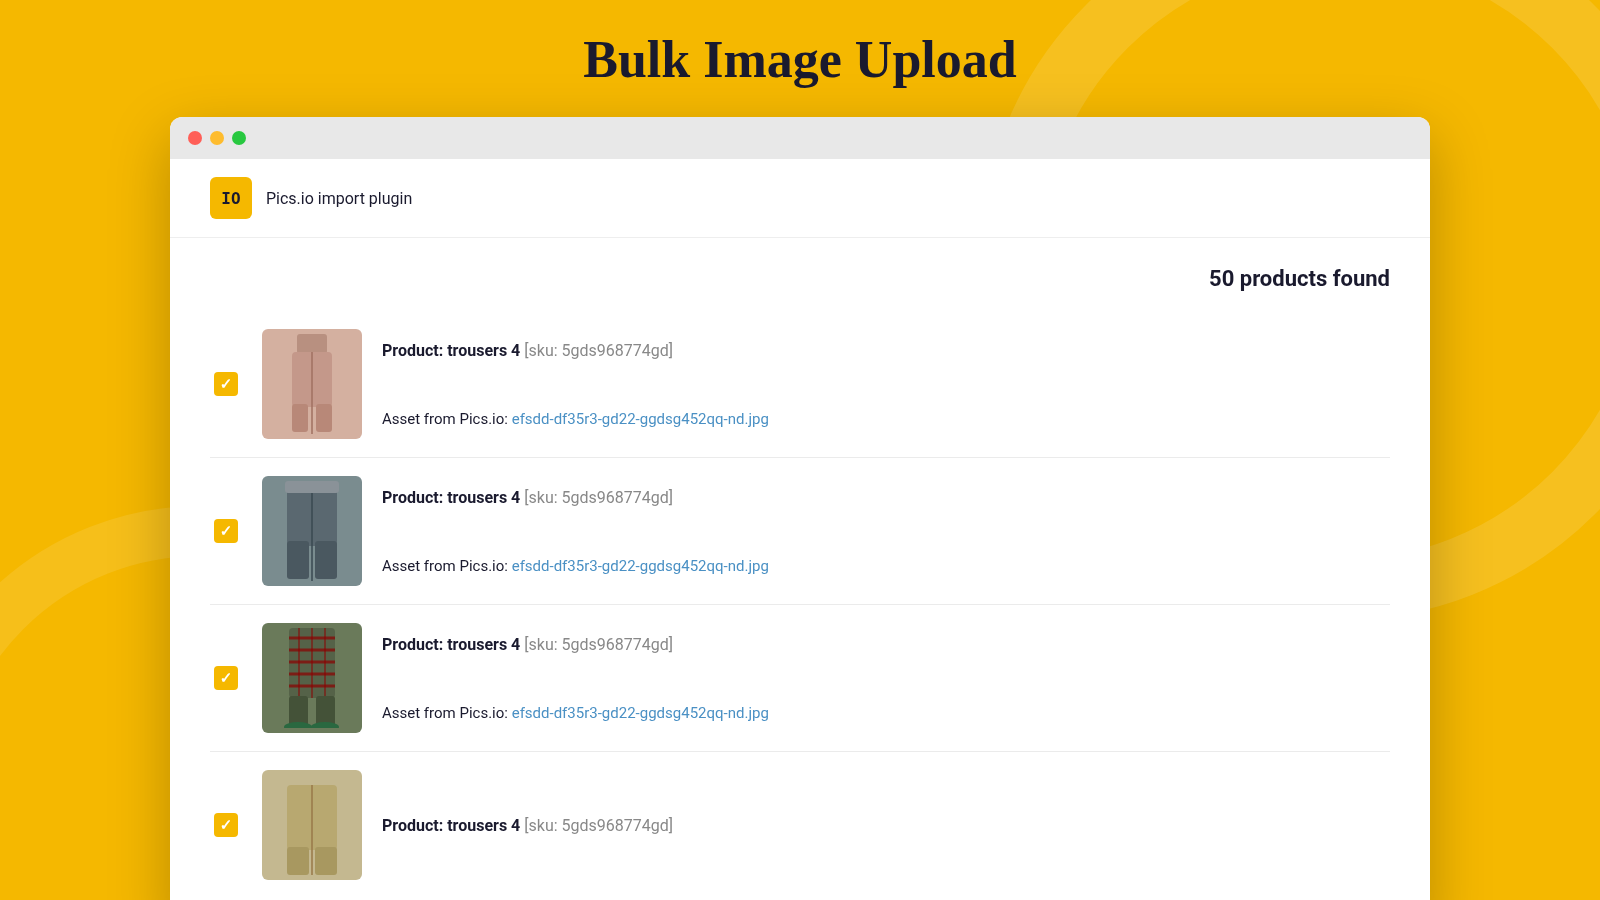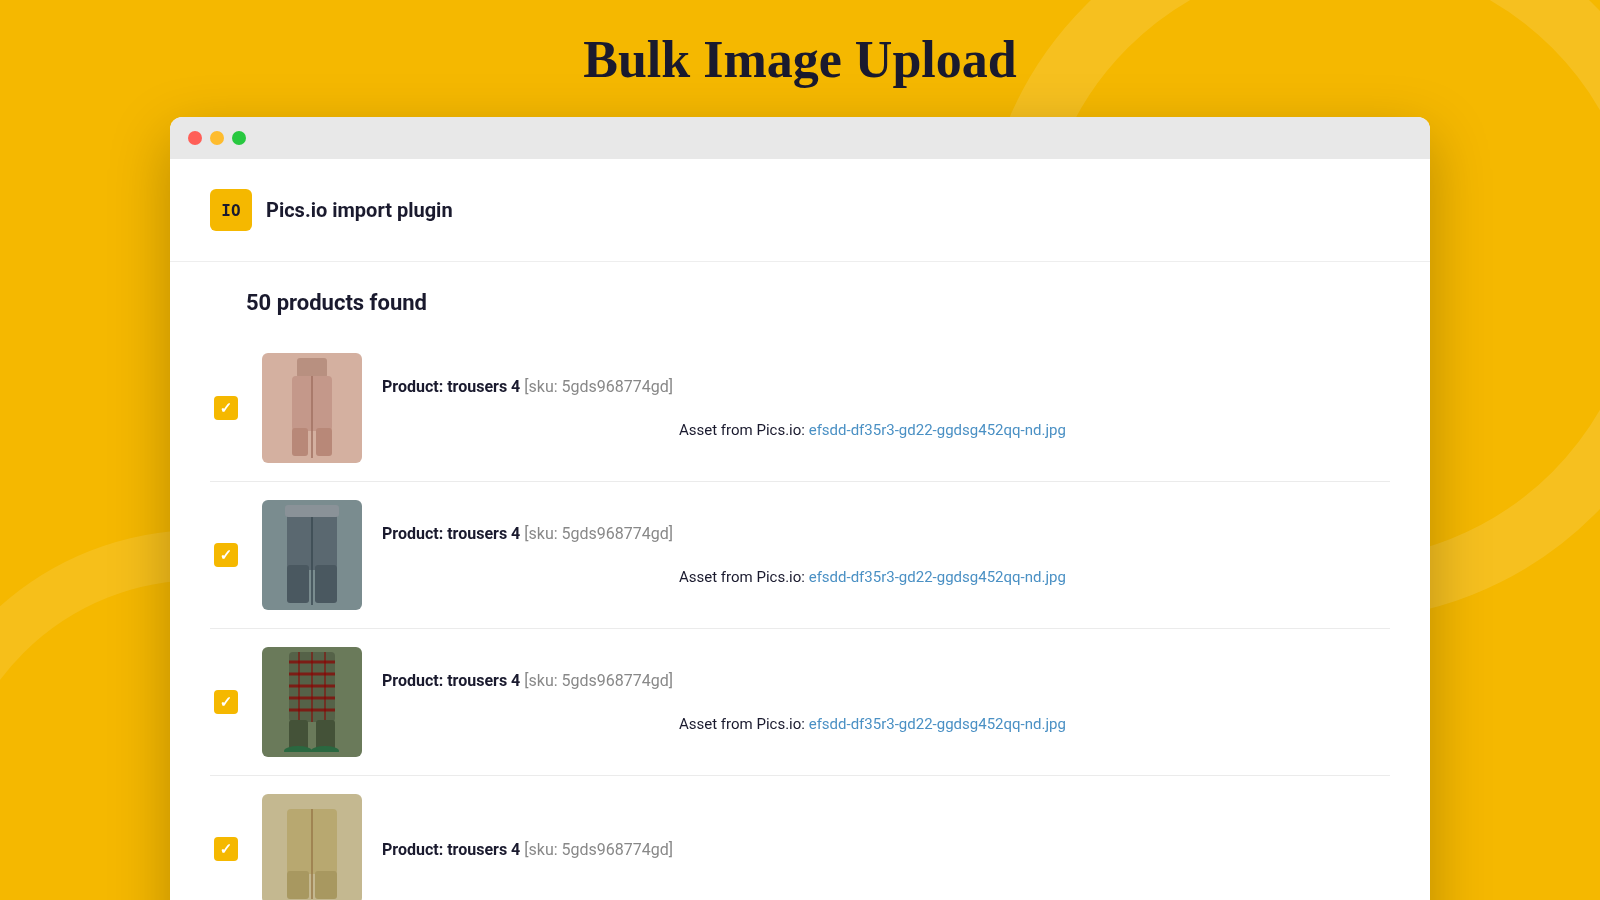--- a/index.html
+++ b/index.html
@@ -83,54 +83,53 @@
 
     .content {
       background: #ffffff;
       padding: 0;
     }
 
     .app-header {
       display: flex;
       align-items: center;
       gap: 14px;
-      padding: 30px 40px;
+      padding: 18px 40px;
       border-bottom: 1px solid #eee;
     }
 
     .app-logo {
       width: 42px;
       height: 42px;
       background: #F5B800;
       border-radius: 6px;
       display: flex;
       align-items: center;
       justify-content: center;
       font-weight: 900;
       font-size: 16px;
       color: #1a1a2e;
       font-family: monospace;
     }
 
     .app-name {
-      font-size: 20px;
-      font-weight: 700;
+      font-size: 16px;
+      font-weight: 400;
       color: #1a1a2e;
     }
 
     .main-area {
       padding: 28px 40px;
     }
 
     .toolbar {
       display: flex;
       align-items: center;
-      justify-content: space-between;
+      justify-content: flex-end;
       margin-bottom: 20px;
-      margin-left: 36px;
     }
 
     .products-count {
       font-size: 22px;
       font-weight: 700;
       color: #1a1a2e;
     }
 
     .upload-btn {
       background: #3d7a5c;
@@ -191,21 +190,21 @@
       flex-shrink: 0;
       overflow: hidden;
       background: #f0ede8;
       display: flex;
       align-items: center;
       justify-content: center;
     }
 
     .product-info {
       display: flex;
-      flex-direction: row;
+      flex-direction: column;
       gap: 6px;
     }
 
     .product-name {
       font-size: 16px;
       color: #1a1a2e;
     }
 
     .product-name .bold {
       font-weight: 700;

